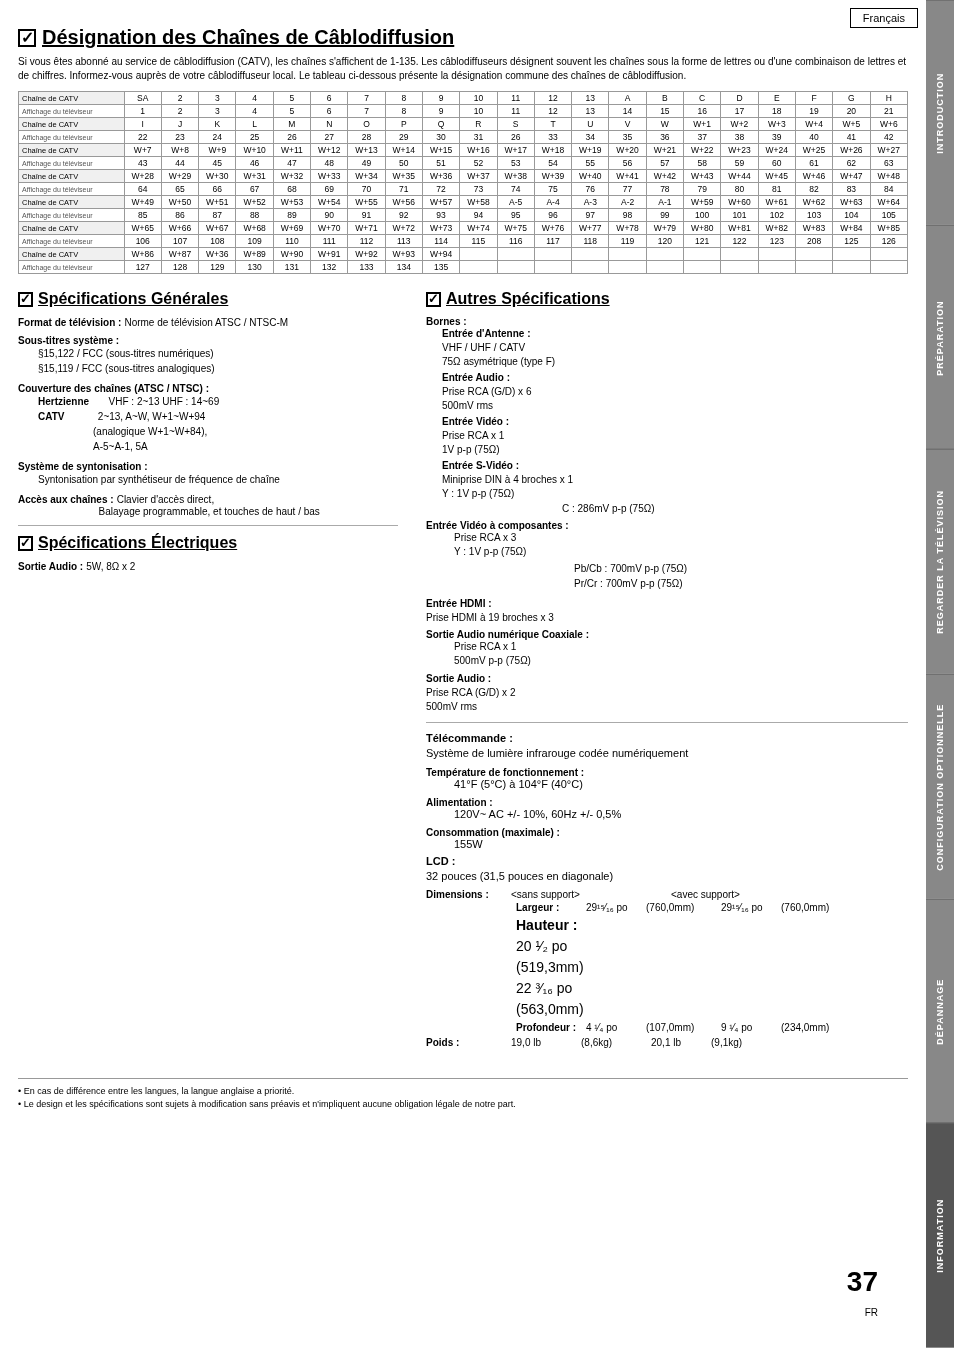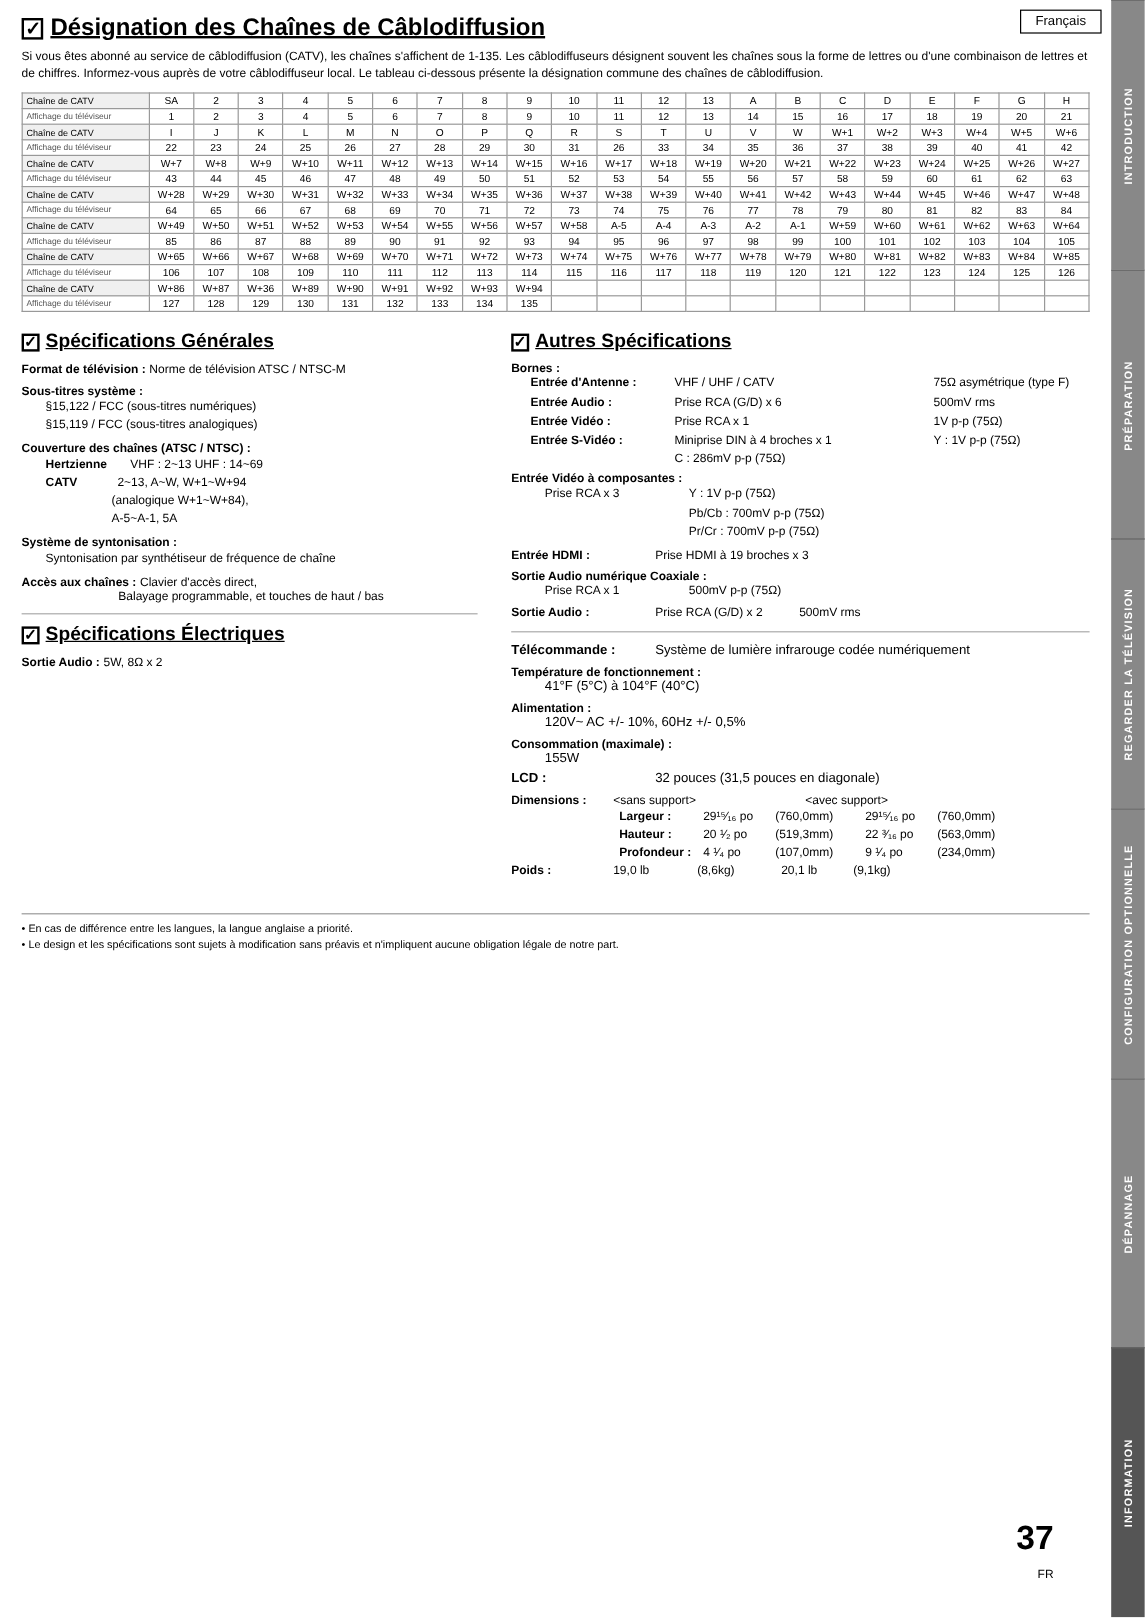--- a/index.html
+++ b/index.html
@@ -53,21 +53,21 @@
       background: #fff;
       border: 1px solid #000;
       padding: 3px 12px;
       font-size: 11px;
       font-weight: normal;
     }
 
     
     .main-content {
       margin-right: 28px;
-      padding: 12px 18px;
+      padding: 26px 18px;
     }
 
     
     .section-title {
       font-size: 20px;
       font-weight: bold;
       text-decoration: underline;
       margin-bottom: 6px;
       display: flex;
       align-items: center;
@@ -182,20 +182,21 @@
       margin-bottom: 6px;
       font-size: 10px;
     }
     .right-spec-block .main-label {
       font-weight: bold;
     }
     .spec-row {
       display: flex;
       margin-bottom: 2px;
       line-height: 1.4;
+      flex-direction: column;
     }
     .spec-row .slabel {
       font-weight: bold;
       min-width: 120px;
       flex-shrink: 0;
     }
     .spec-row .sval {
       flex: 1;
     }
     .spec-row .sunit {
@@ -532,21 +533,21 @@
           <td>114</td>
           <td>115</td>
           <td>116</td>
           <td>117</td>
           <td>118</td>
           <td>119</td>
           <td>120</td>
           <td>121</td>
           <td>122</td>
           <td>123</td>
-          <td>124</td>
+          <td>208</td>
           <td>125</td>
           <td>126</td>
         </tr>
         <tr>
           <td class="row-label">Chaîne de CATV</td>
           <td>W+86</td>
           <td>W+87</td>
           <td>W+36</td>
           <td>W+89</td>
           <td>W+90</td>
@@ -767,21 +768,21 @@
           <span style="font-size:10px">&lt;avec support&gt;</span>
         </div>
         <div id="dim-rows-container" style="margin-left:90px">
             <div style="display: flex; font-size: 10px; line-height: 1.5;">
       <span style="font-weight:bold; min-width:70px">Largeur :</span>
       <span style="min-width:60px">29¹⁵⁄₁₆ po</span>
       <span style="min-width:75px">(760,0mm)</span>
       <span style="min-width:60px">29¹⁵⁄₁₆ po</span>
       <span>(760,0mm)</span>
     </div>
-            <div style="display: flex; font-size: 10px; line-height: 1.5;">
+            <div style="display: flex; font-size: 14px; line-height: 1.5; flex-direction: column;">
       <span style="font-weight:bold; min-width:70px">Hauteur :</span>
       <span style="min-width:60px">20 ¹⁄₂ po</span>
       <span style="min-width:75px">(519,3mm)</span>
       <span style="min-width:60px">22 ³⁄₁₆ po</span>
       <span>(563,0mm)</span>
     </div>
             <div style="display: flex; font-size: 10px; line-height: 1.5;">
       <span style="font-weight:bold; min-width:70px">Profondeur :</span>
       <span style="min-width:60px">4 ¹⁄₄ po</span>
       <span style="min-width:75px">(107,0mm)</span>

